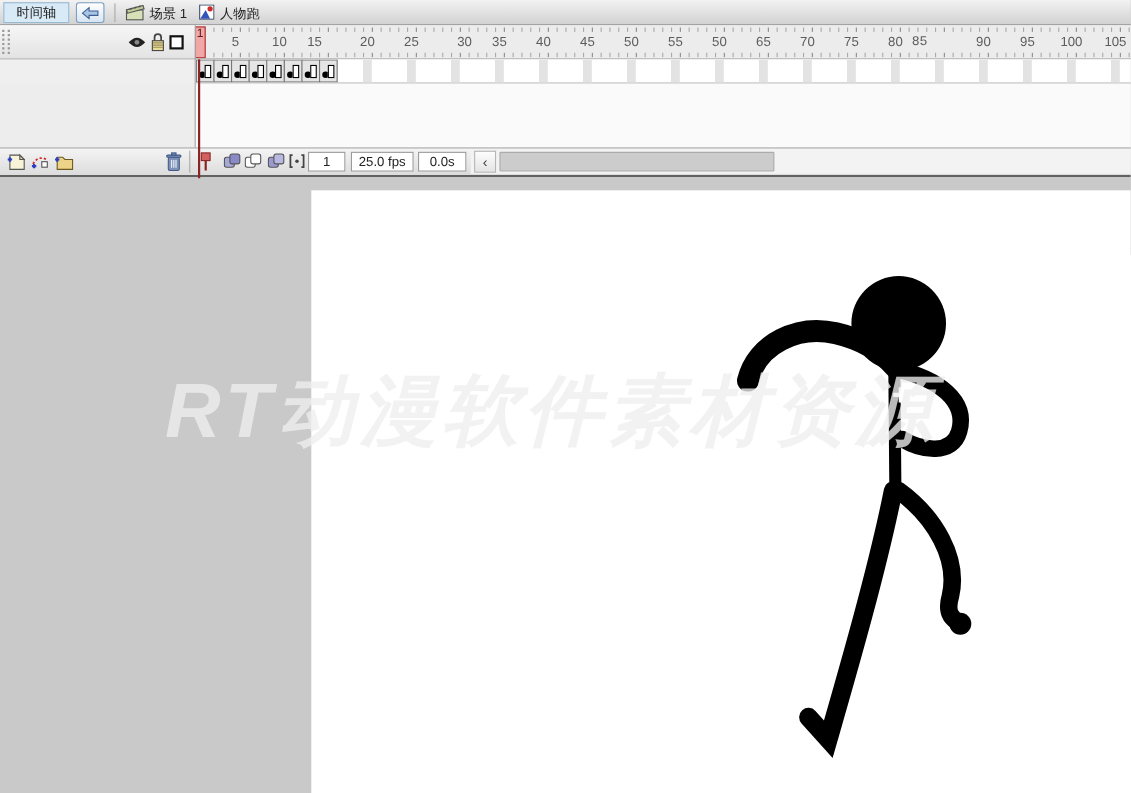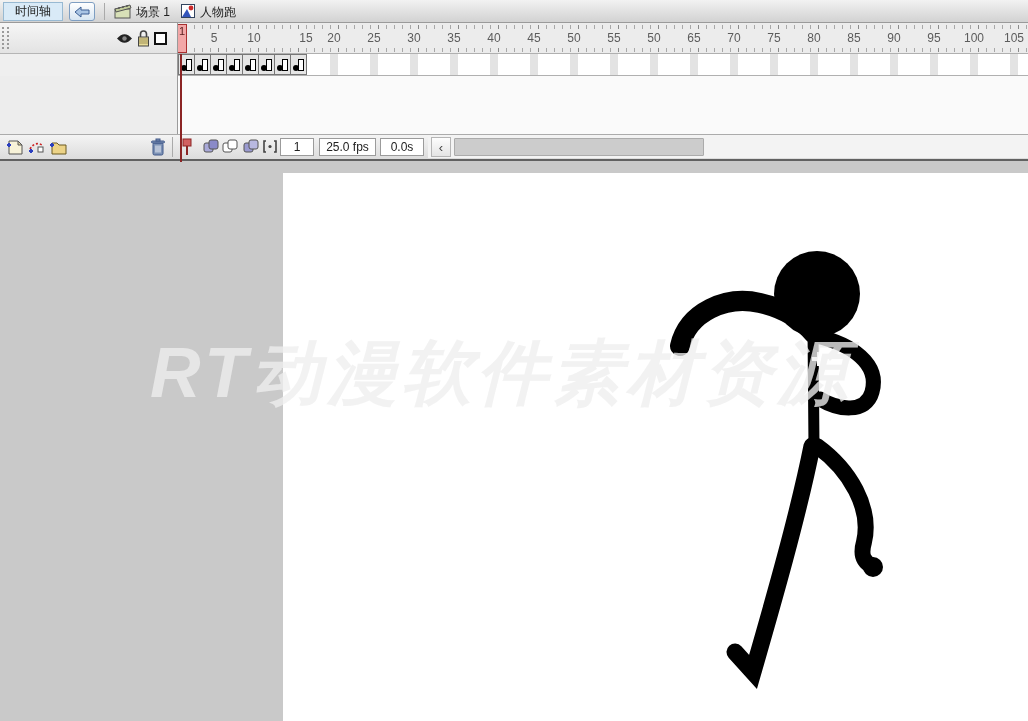--- a/index.html
+++ b/index.html
@@ -334,35 +334,35 @@
         <div class="tick" style="left: 832px;"></div>
         <div class="tickb" style="left: 832px;"></div>
         <div class="tick t5" style="left: 840px;"></div>
         <div class="tickb t5" style="left: 840px;"></div>
         <div class="tick" style="left: 848px;"></div>
         <div class="tickb" style="left: 848px;"></div>
       </div>
     <div>
         <div class="ruler-num" style="left: 36px;">5</div>
         <div class="ruler-num" style="left: 76px;">10</div>
-        <div class="ruler-num" style="left: 128px;">15</div>
+        <div class="ruler-num" style="left: 108px;">15</div>
         <div class="ruler-num" style="left: 156px;">20</div>
         <div class="ruler-num" style="left: 196px;">25</div>
-        <div class="ruler-num" style="left: 236px;">30</div>
+        <div class="ruler-num" style="left: 236px; text-align: right;">30</div>
         <div class="ruler-num" style="left: 276px;">35</div>
         <div class="ruler-num" style="left: 316px;">40</div>
         <div class="ruler-num" style="left: 356px;">45</div>
         <div class="ruler-num" style="left: 396px;">50</div>
         <div class="ruler-num" style="left: 436px;">55</div>
         <div class="ruler-num" style="left: 476px;">50</div>
         <div class="ruler-num" style="left: 516px;">65</div>
         <div class="ruler-num" style="left: 556px;">70</div>
         <div class="ruler-num" style="left: 596px;">75</div>
         <div class="ruler-num" style="left: 636px;">80</div>
-        <div class="ruler-num" style="left: 676px;">85</div>
+        <div class="ruler-num" style="left: 658px; font-family: Liberation Mono, monospace;">85</div>
         <div class="ruler-num" style="left: 716px;">90</div>
         <div class="ruler-num" style="left: 756px;">95</div>
         <div class="ruler-num" style="left: 796px;">100</div>
         <div class="ruler-num" style="left: 836px;">105</div>
       </div>
     <div id="frame1-cell">1</div>
   </div>
 
 
   <div id="left-lower"></div>

